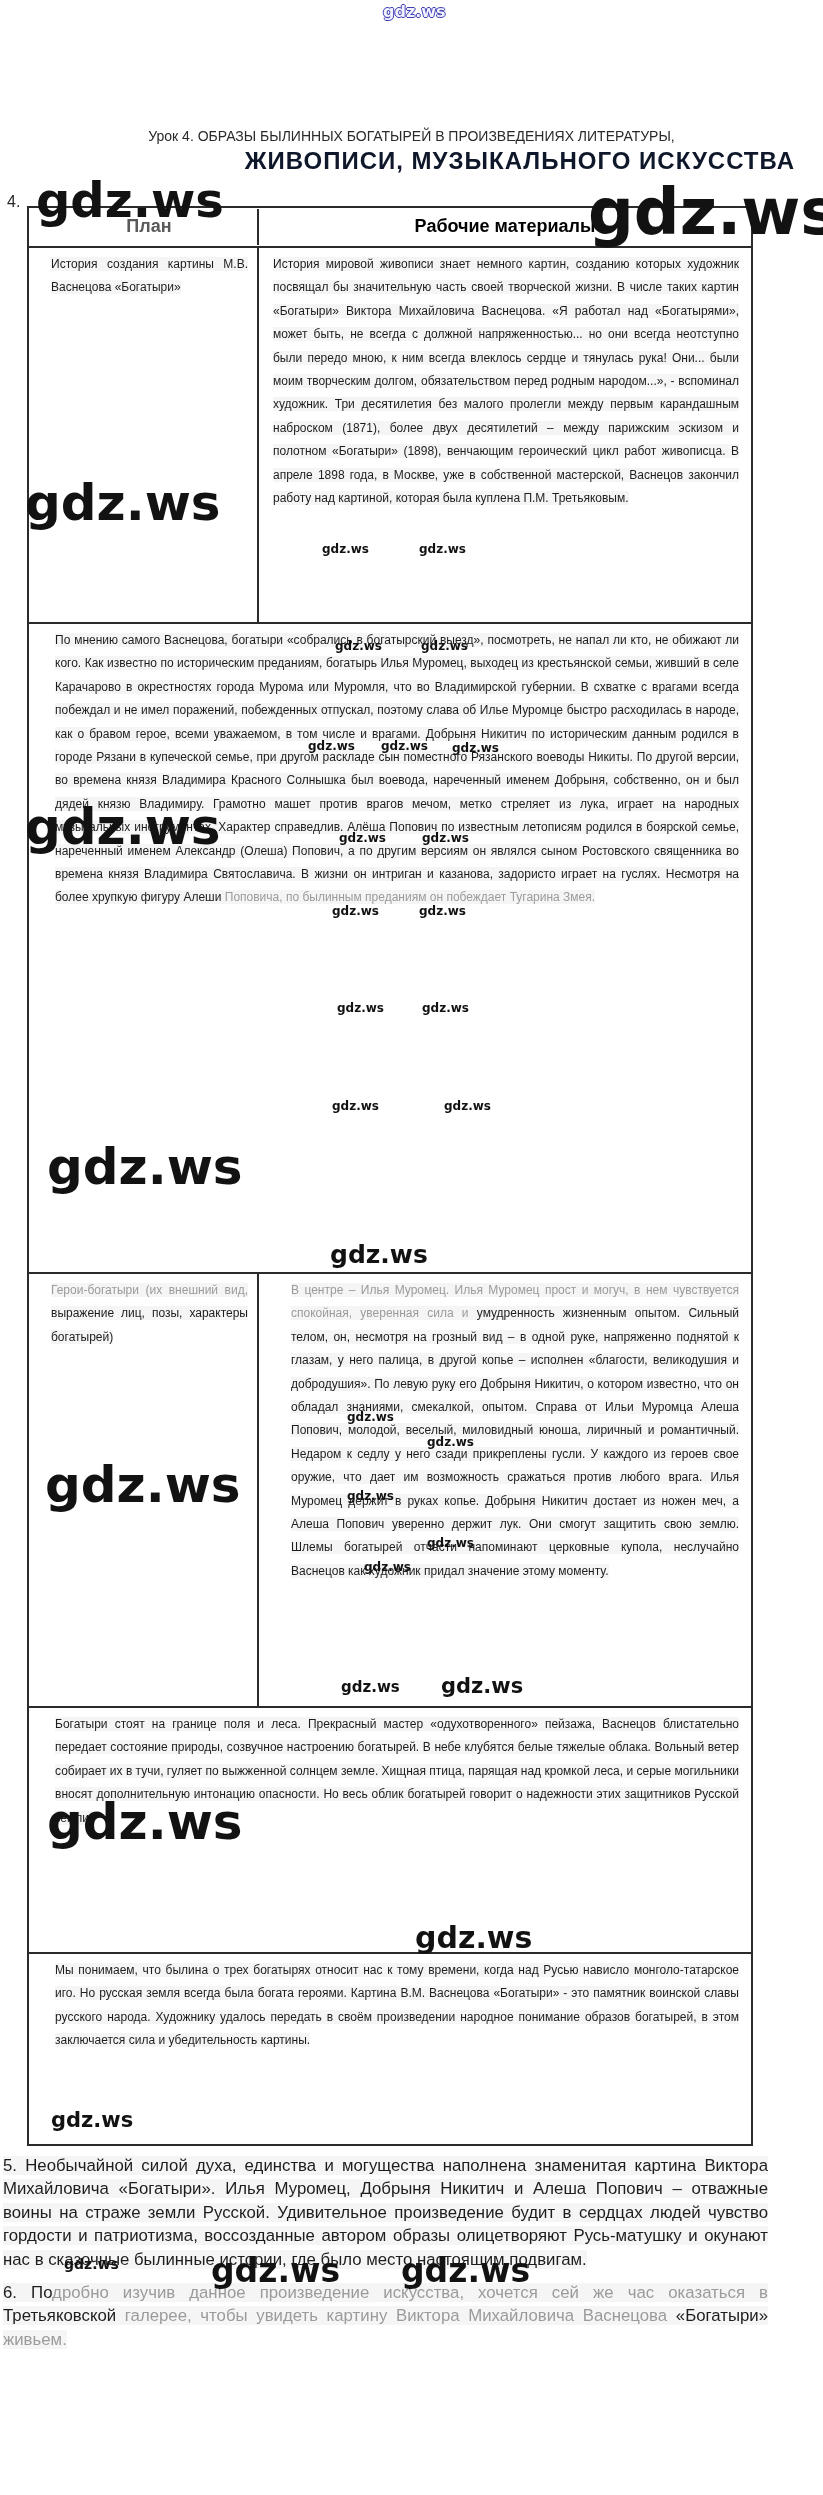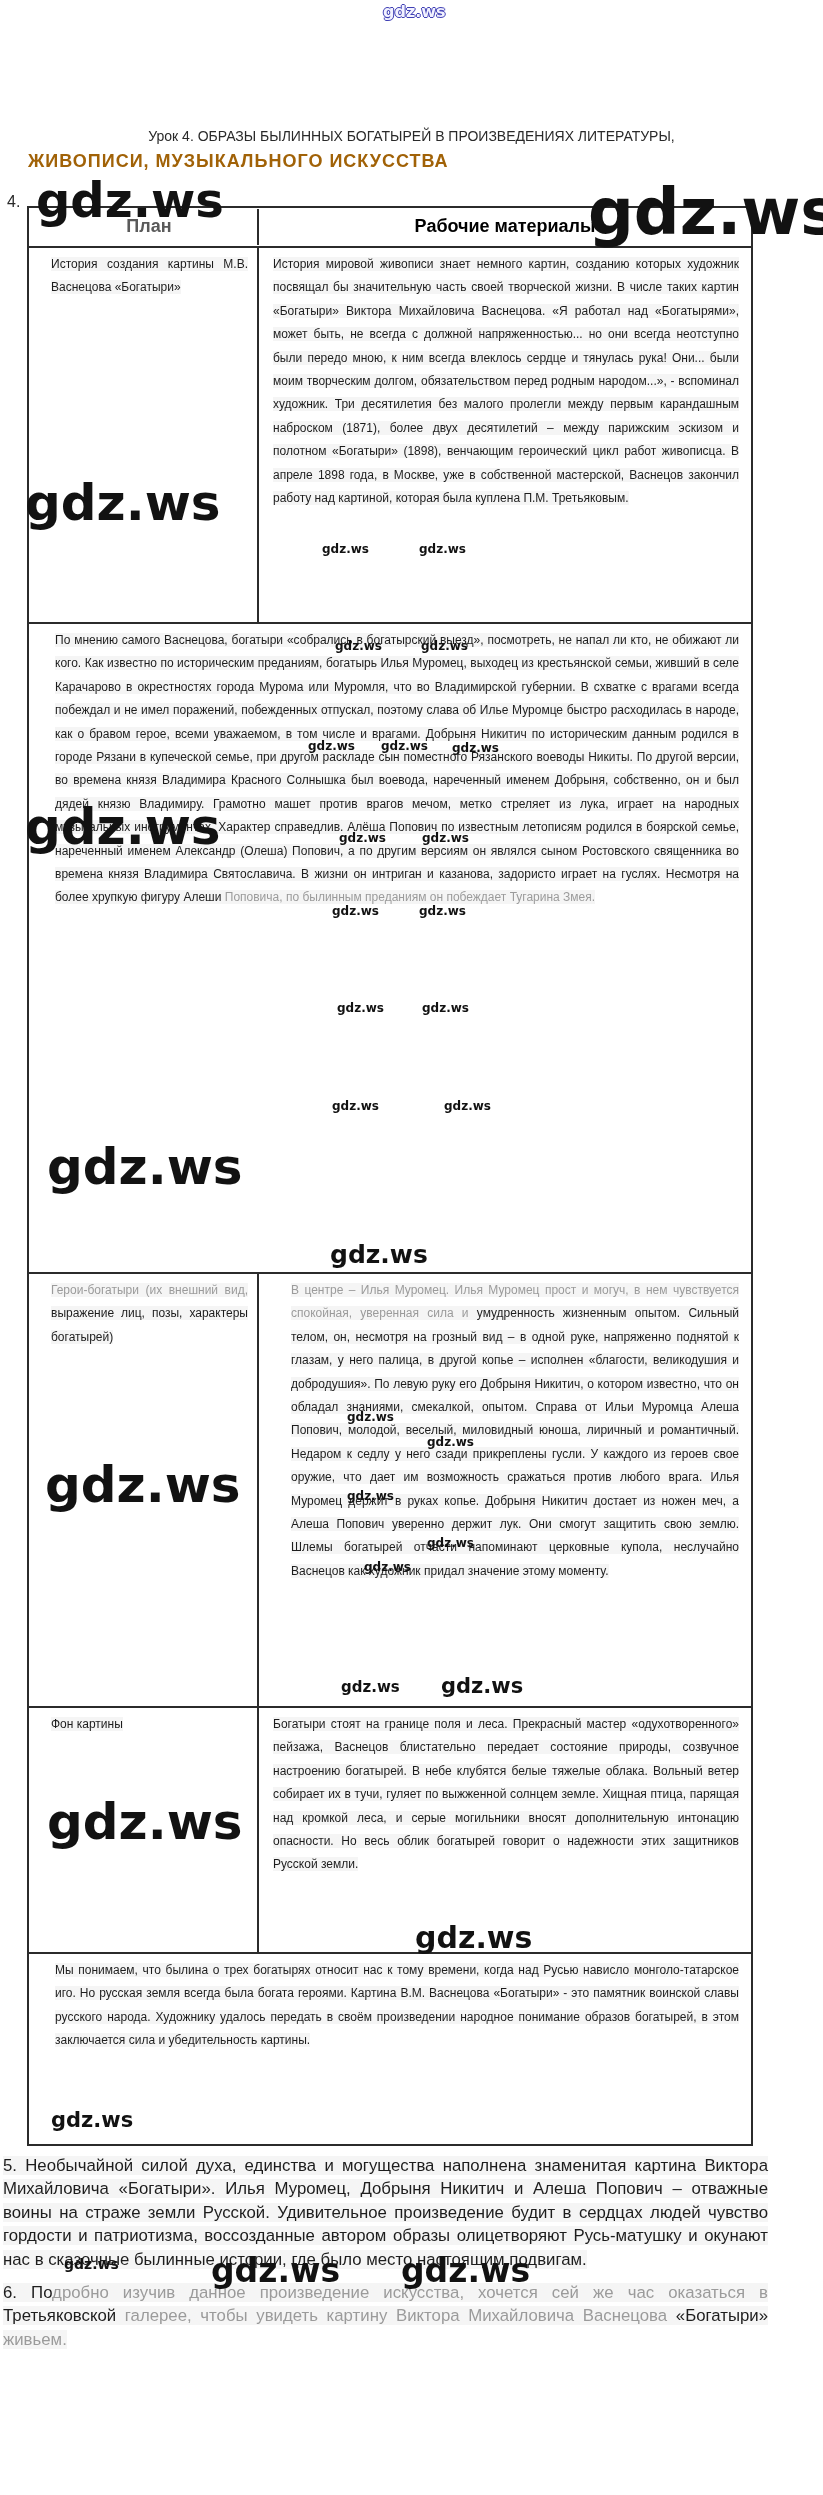--- a/index.html
+++ b/index.html
@@ -1,21 +1,21 @@
 <!DOCTYPE html>
 <html><head>
 <meta charset="utf-8">
 <style>
   html,body{margin:0;padding:0;background:#ffffff;}
   .page{position:relative;width:823px;height:2495px;background:#ffffff;overflow:hidden;
         font-family:"Liberation Sans",sans-serif;color:#1d1d1d;}
   .doc-title{margin:124px 28px 0 28px;text-align:center;font-weight:normal;
              font-size:14px;line-height:24px;color:#2a2a2a;}
-  .doc-subtitle{margin:2px 28px 0 28px;text-align:left;font-weight:bold;
-                font-size:18px;line-height:22px;color:#a16207;letter-spacing:1px;}
+  .doc-subtitle{margin:2px 28px 0 28px;text-align:right;font-weight:bold;
+                font-size:24px;line-height:22px;color:#0f172a;letter-spacing:1px;}
   .item-number{position:absolute;left:7px;top:193px;font-size:16px;color:#2a2a2a;}
   .tbl{margin:34px 0 0 27px;width:726px;border:2px solid #2b2b2b;box-sizing:border-box;}
   .trow{display:flex;border-top:2px solid #2b2b2b;padding-left:12px;}
   .trow.thead{border-top:none;min-height:38px;align-items:center;}
   .cell{box-sizing:border-box;font-size:12px;line-height:23.4px;text-align:justify;}
   .cell.plan{width:218px;border-right:2px solid #2b2b2b;padding:5px 9px 8px 10px;}
   .cell.mat{flex:1;padding:5px 12px 8px 14px;}
   .thead .cell{font-weight:bold;text-align:center;font-size:18px;}
   .thead .plan{color:#5a5a5a;padding:6px 2px;}
   .thead .mat{color:#000000;padding:6px 2px;}
@@ -55,21 +55,20 @@
     <div class="trow r2">
       <div class="cell mat"><span>По мнению самого Васнецова, богатыри «собрались в богатырский выезд», посмотреть, не напал ли кто, не обижают ли кого. Как известно по историческим преданиям, богатырь Илья Муромец, выходец из крестьянской семьи, живший в селе Карачарово в окрестностях города Мурома или Муромля, что во Владимирской губернии. В схватке с врагами всегда побеждал и не имел поражений, побежденных отпускал, поэтому слава об Илье Муромце быстро расходилась в народе, как о бравом герое, всеми уважаемом, в том числе и врагами. Добрыня Никитич по историческим данным родился в городе Рязани в купеческой семье, при другом раскладе сын поместного Рязанского воеводы Никиты. По другой версии, во времена князя Владимира Красного Солнышка был воевода, нареченный именем Добрыня, собственно, он и был дядей князю Владимиру. Грамотно машет против врагов мечом, метко стреляет из лука, играет на народных музыкальных инструментах. Характер справедлив. Алёша Попович по известным летописям родился в боярской семье, нареченный именем Александр (Олеша) Попович, а по другим версиям он являлся сыном Ростовского священника во времена князя Владимира Святославича. В жизни он интриган и казанова, задористо играет на гуслях. Несмотря на более хрупкую фигуру Алеши </span><span class="faded">Поповича, по былинным преданиям он побеждает Тугарина Змея.</span></div>
     </div>
 
     <div class="trow r3">
       <div class="cell plan"><span class="faded">Герои-богатыри (их внешний вид, </span><span>выражение лиц, позы, характеры богатырей)</span></div>
       <div class="cell mat"><span class="faded">В центре – Илья Муромец. Илья Муромец прост и могуч, в нем чувствуется спокойная, уверенная сила и </span><span>умудренность жизненным опытом. Сильный телом, он, несмотря на грозный вид – в одной руке, напряженно поднятой к глазам, у него палица, в другой копье – исполнен «благости, великодушия и добродушия». По левую руку его Добрыня Никитич, о котором известно, что он обладал знаниями, смекалкой, опытом. Справа от Ильи Муромца Алеша Попович, молодой, веселый, миловидный юноша, лиричный и романтичный. Недаром к седлу у него сзади прикреплены гусли. У каждого из героев свое оружие, что дает им возможность сражаться против любого врага. Илья Муромец держит в руках копье. Добрыня Никитич достает из ножен меч, а Алеша Попович уверенно держит лук. Они смогут защитить свою землю. Шлемы богатырей отчасти напоминают церковные купола, неслучайно Васнецов как художник придал значение этому моменту.</span></div>
     </div>
 
     <div class="trow r4">
-      <div class="cell plan"><span>Фон картины</span></div>
       <div class="cell mat"><span>Богатыри стоят на границе поля и леса. Прекрасный мастер «одухотворенного» пейзажа, Васнецов блистательно передает состояние природы, созвучное настроению богатырей. В небе клубятся белые тяжелые облака. Вольный ветер собирает их в тучи, гуляет по выжженной солнцем земле. Хищная птица, парящая над кромкой леса, и серые могильники вносят дополнительную интонацию опасности. Но весь облик богатырей говорит о надежности этих защитников Русской земли.</span></div>
     </div>
 
     <div class="trow r5">
       <div class="cell mat"><span>Мы понимаем, что былина о трех богатырях относит нас к тому времени, когда над Русью нависло монголо-татарское иго. Но русская земля всегда была богата героями. Картина В.М. Васнецова «Богатыри» - это памятник воинской славы русского народа. Художнику удалось передать в своём произведении народное понимание образов богатырей, в этом заключается сила и убедительность картины.</span></div>
     </div>
   </div>
 
   <p class="para"><span>5. Необычайной силой духа, единства и могущества наполнена знаменитая картина Виктора Михайловича «Богатыри». Илья Муромец, Добрыня Никитич и Алеша Попович – отважные воины на страже земли Русской. Удивительное произведение будит в сердцах людей чувство гордости и патриотизма, воссозданные автором образы олицетворяют Русь-матушку и окунают нас в сказочные былинные истории, где было место настоящим подвигам.</span></p>
   <p class="para"><span>6. По</span><span class="faded">дробно изучив данное произведение искусства, хочется сей же час оказаться в </span><span>Третьяковской </span><span class="faded">галерее, чтобы увидеть картину Виктора Михайловича Васнецова </span><span>«Богатыри»</span><span class="faded"> живьем.</span></p>

